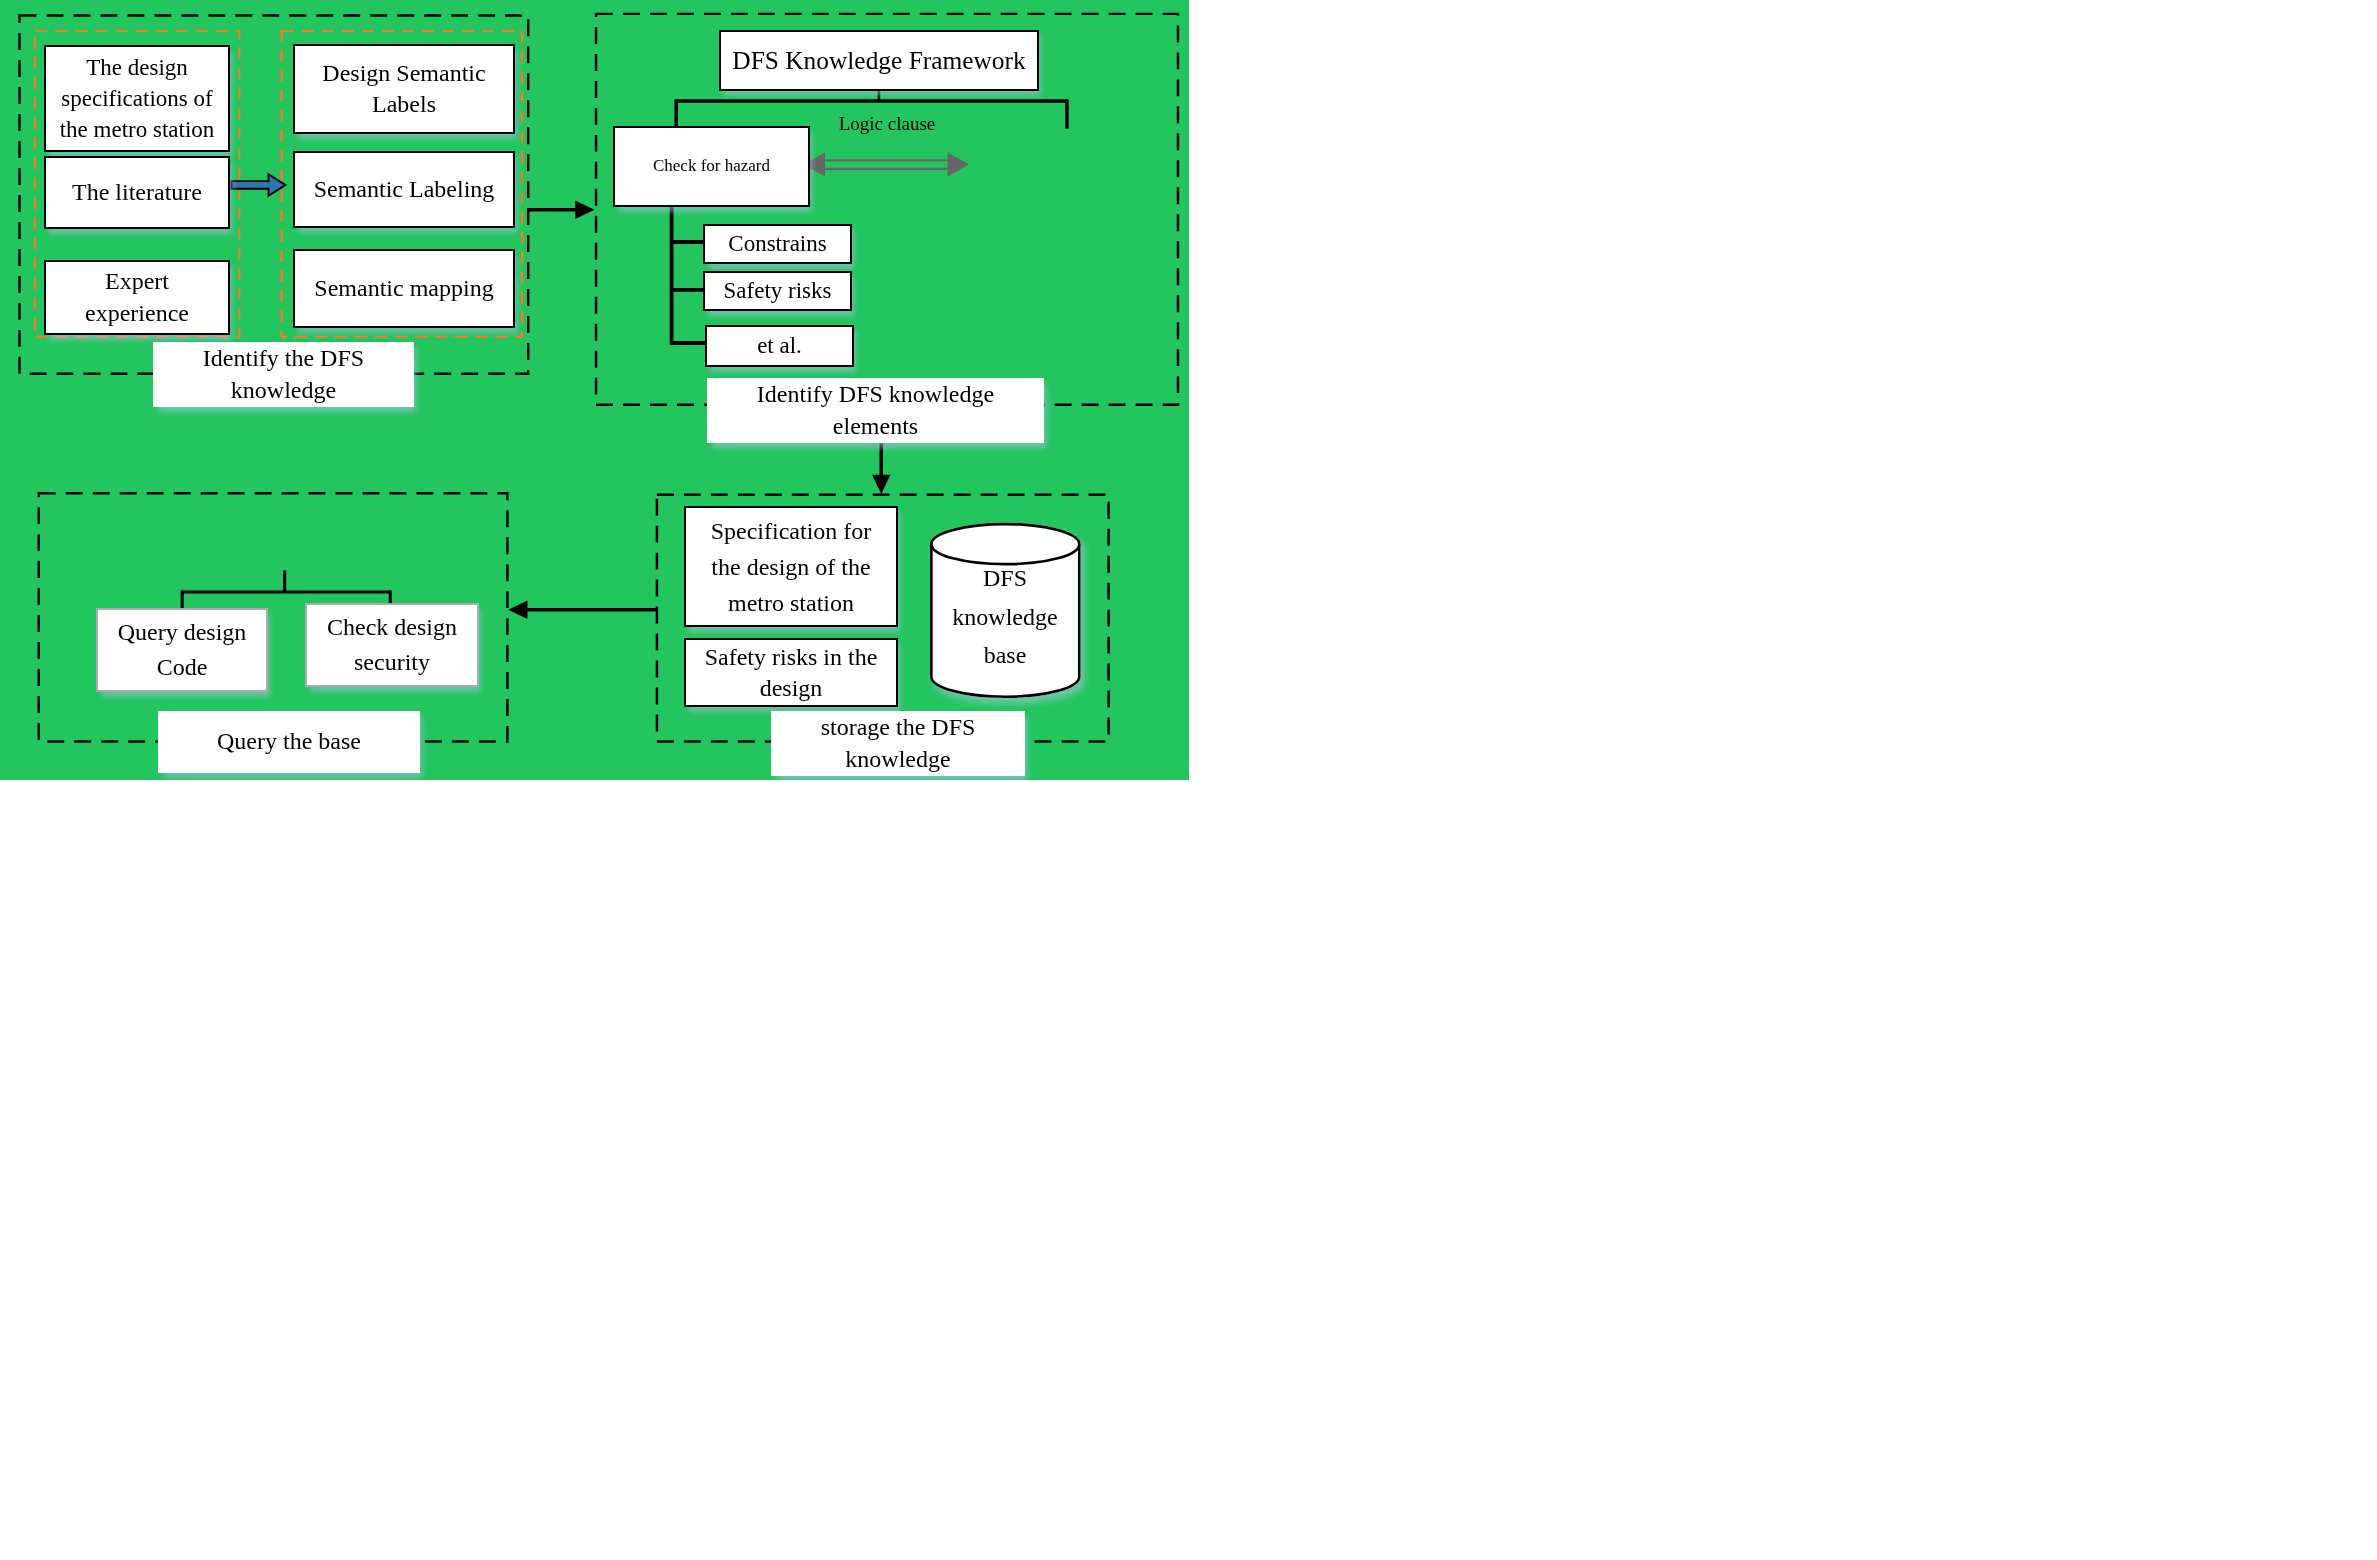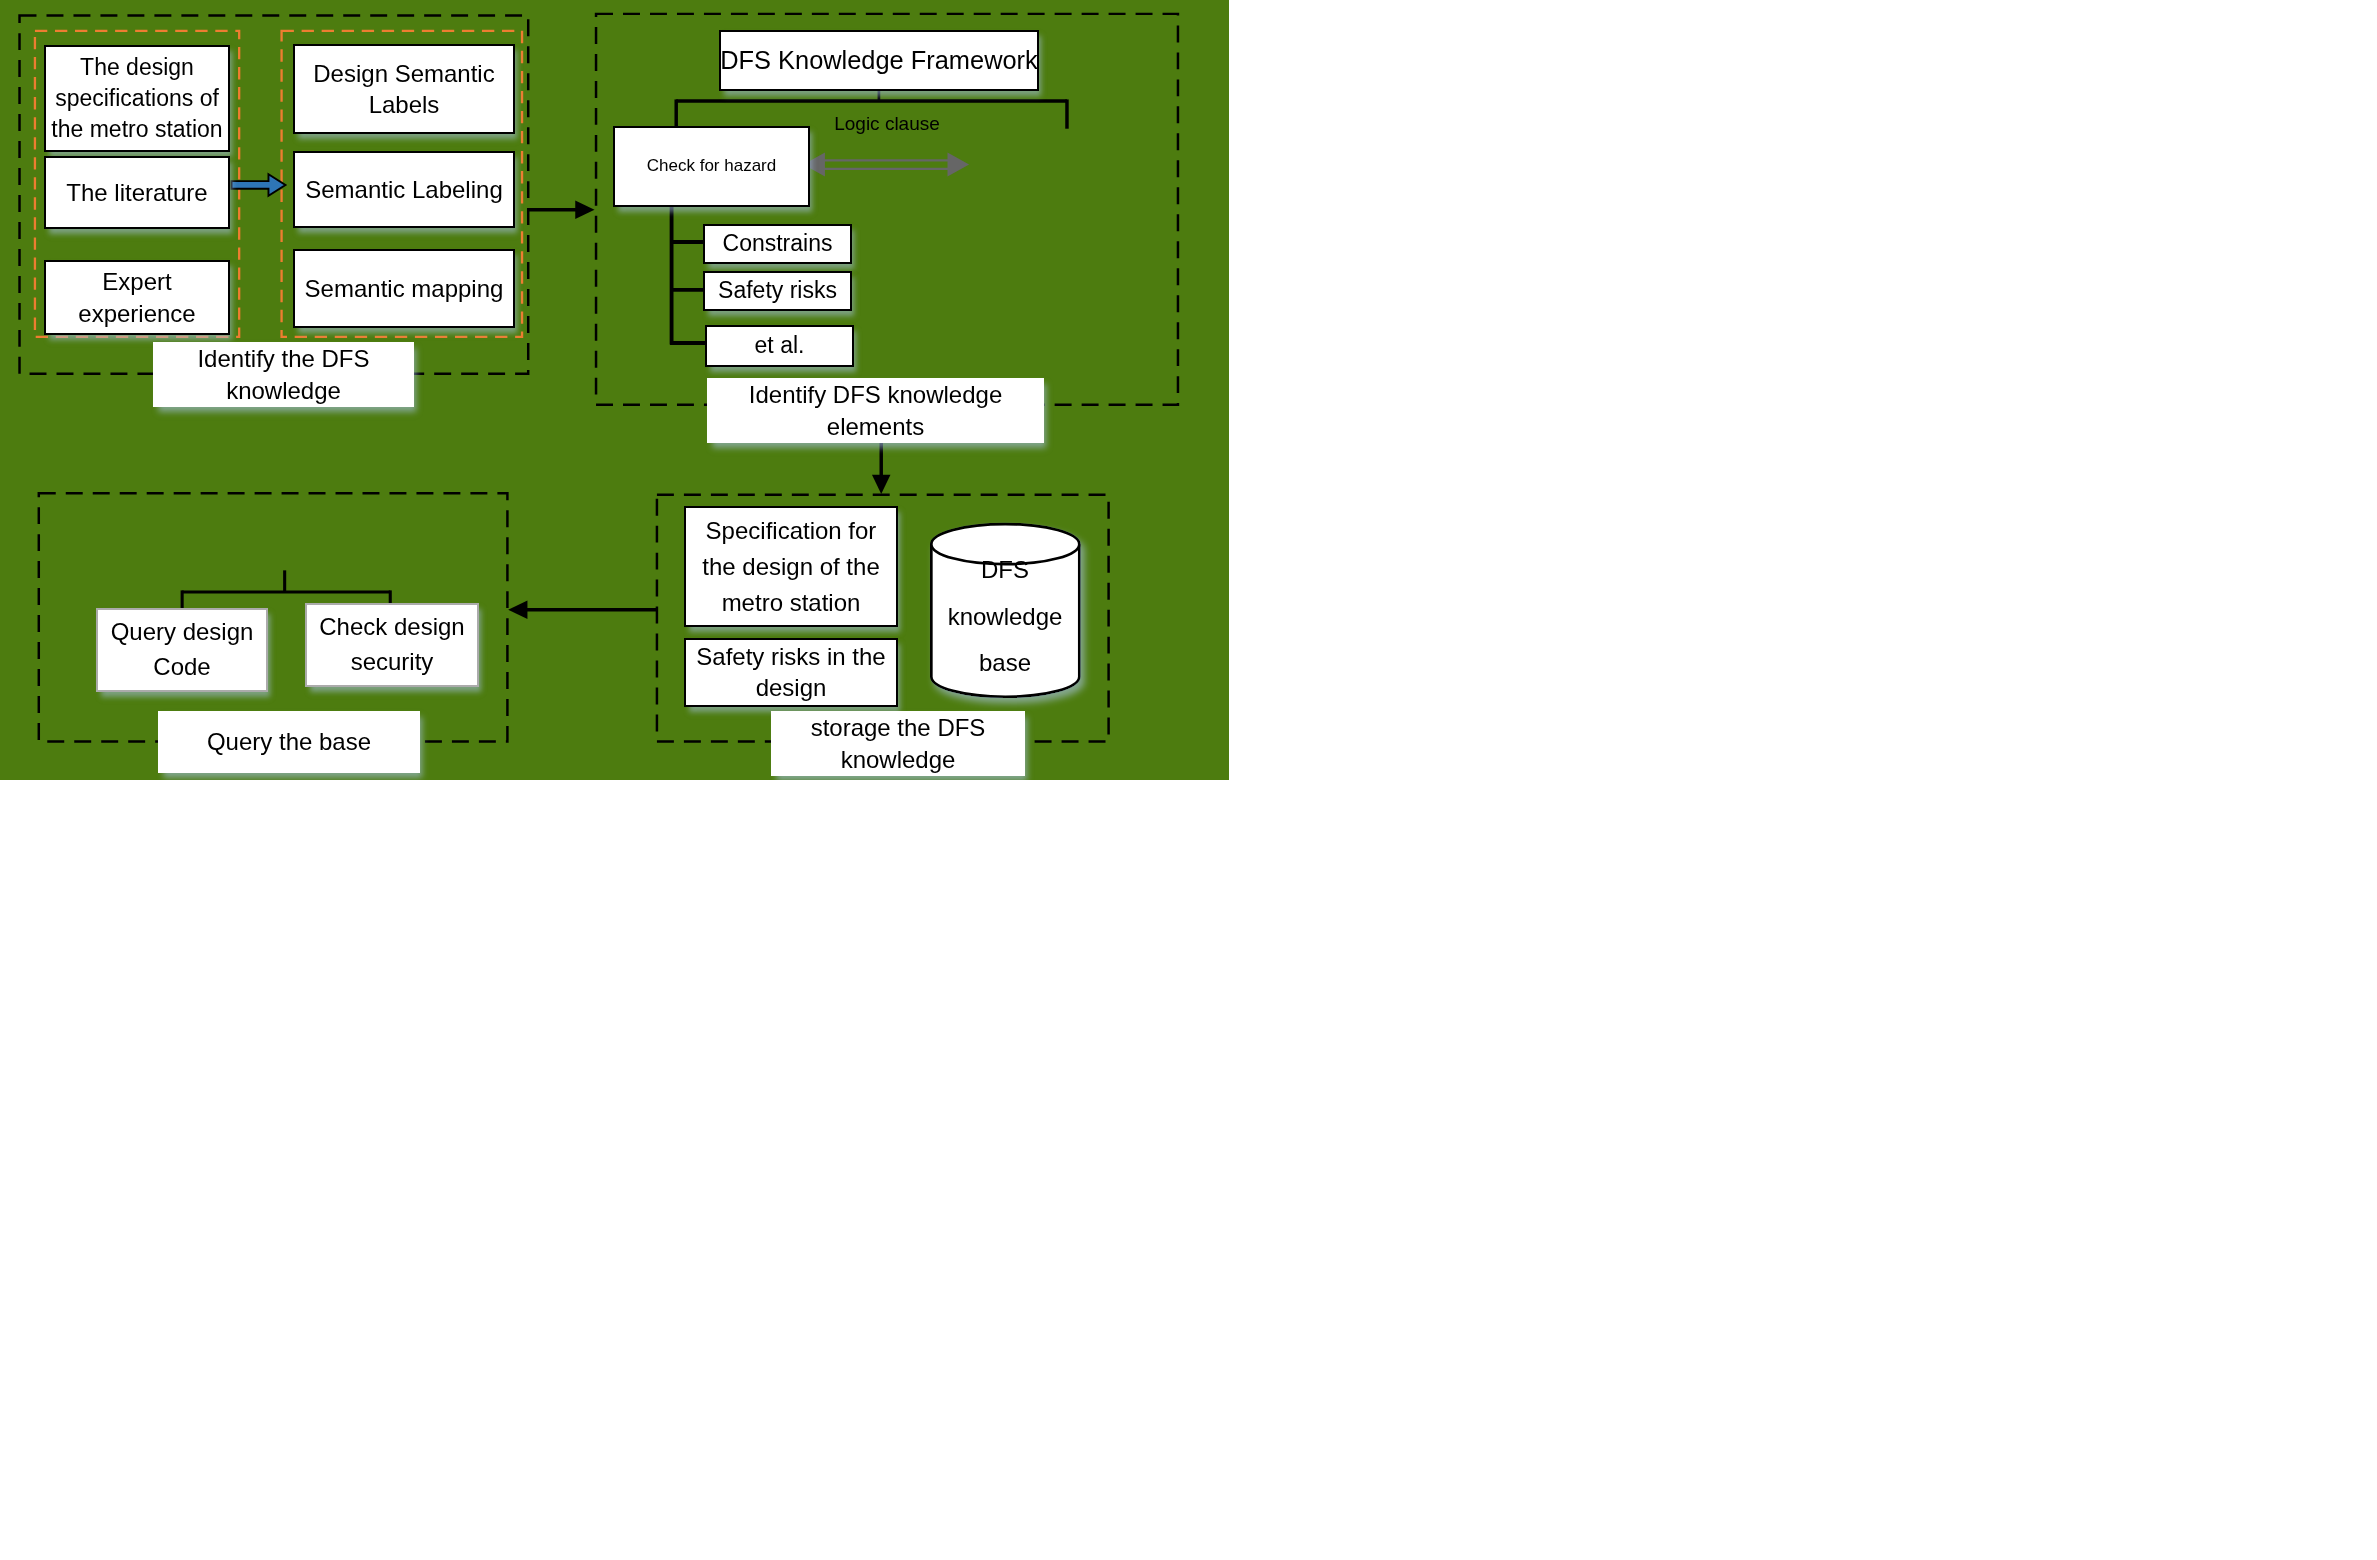--- a/index.html
+++ b/index.html
@@ -1,17 +1,17 @@
 <!DOCTYPE html>
 <html style="font-size:12.3px"><head>
 <meta charset="utf-8">
 <style>
   html,body{margin:0;padding:0;background:#ffffff;}
-  .page{position:relative;width:1189px;height:780px;background:#4d7c0f;
-        font-family:Liberation Sans, sans-serif;color:#000;overflow:hidden;padding-left:40px;}
+  .page{position:relative;width:1189px;height:780px;background:#22c55e;
+        font-family:Liberation Serif, serif;color:#000;overflow:hidden;}
   svg.layer{position:absolute;left:0;top:0;z-index:1;}
   .box{position:absolute;z-index:2;background:#fff;border:2.3px solid #000;
        box-shadow:3.9px 5.4px 5.4px -0.8px rgba(164,193,226,0.55);
        display:flex;flex-direction:column;align-items:center;justify-content:center;
        text-align:center;font-size:24px;line-height:1.3;}
   .box.gray{border-color:#ABABAB;}
   .label{position:absolute;z-index:3;background:#fff;
          box-shadow:3.9px 5.4px 6.2px -0.8px rgba(164,193,226,0.6);
          display:flex;flex-direction:column;align-items:center;justify-content:center;
          text-align:center;font-size:24px;line-height:1.32;}
@@ -133,21 +133,21 @@
 
   <div class="box" style="left:684px;top:506px;width:210px;height:117px;line-height:1.5;">
     <div class="ln">Specification for</div>
     <div class="ln">the design of the</div>
     <div class="ln">metro station</div>
   </div>
   <div class="box" style="left:684px;top:638px;width:210px;height:65px;line-height:1.26;">
     <div class="ln">Safety risks in the</div>
     <div class="ln">design</div>
   </div>
-  <div class="plain" style="left:934px;top:557px;width:142px;height:120px;font-size:24px;line-height:1.6;flex-direction:column;gap:8px;">
+  <div class="plain" style="left:934px;top:557px;width:142px;height:120px;font-size:24px;line-height:1.6;flex-direction:column;">
     <div class="ln">DFS</div>
     <div class="ln">knowledge</div>
     <div class="ln">base</div>
   </div>
   <div class="label" style="left:771px;top:711px;width:254px;height:65px;">
     <div class="ln">storage the DFS</div>
     <div class="ln">knowledge</div>
   </div>
 
   <div class="box gray" style="left:96px;top:608px;width:168px;height:80px;line-height:1.45;">

